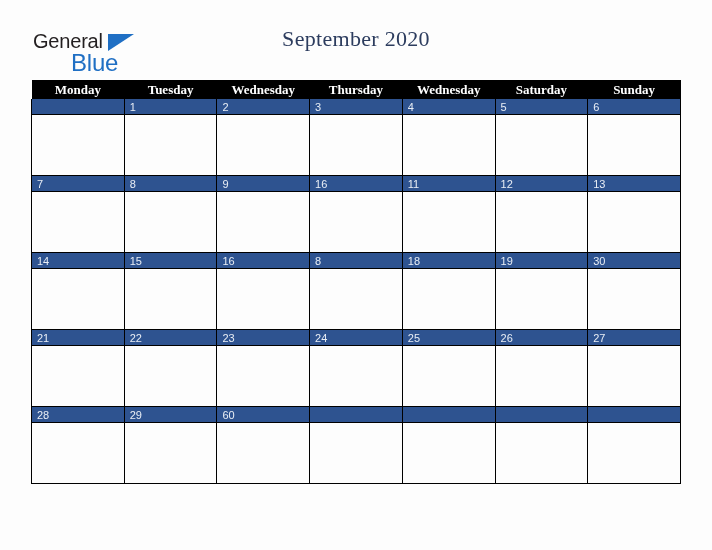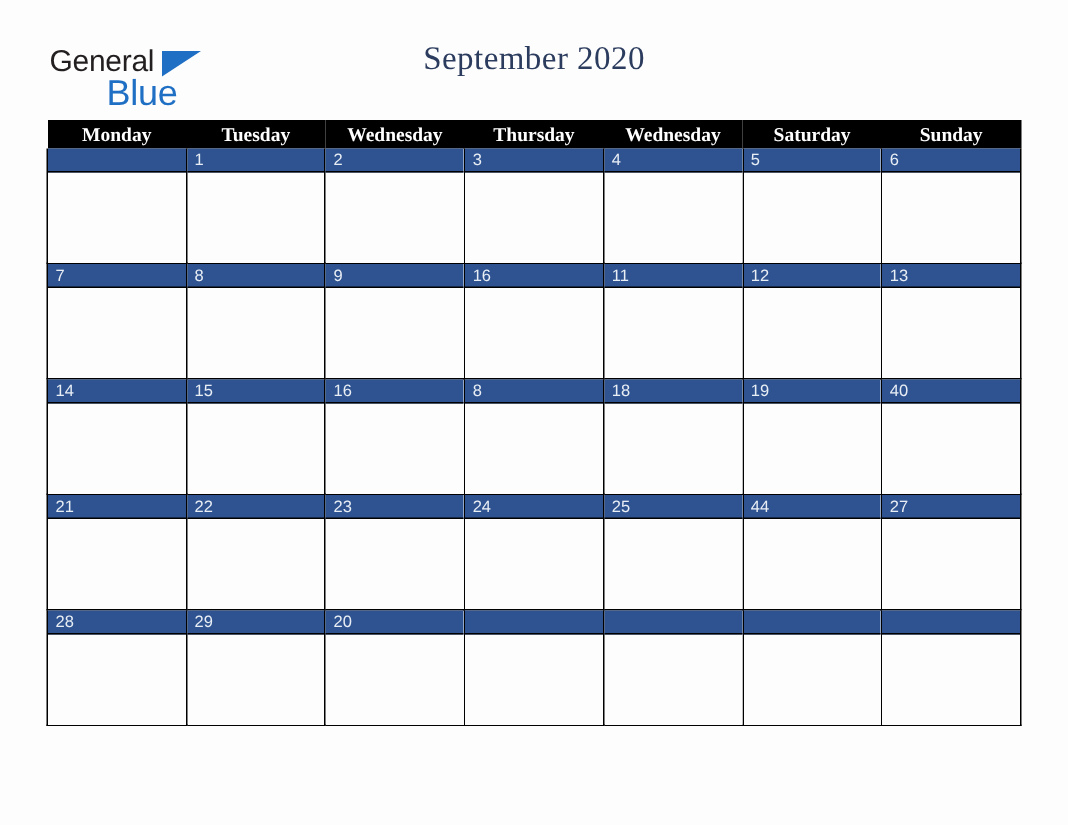--- a/index.html
+++ b/index.html
@@ -250,21 +250,21 @@
           </td>
           <td>
             <span class="daybar">18</span>
             <span class="daybody"></span>
           </td>
           <td>
             <span class="daybar">19</span>
             <span class="daybody"></span>
           </td>
           <td>
-            <span class="daybar">40</span>
+            <span class="daybar">30</span>
             <span class="daybody"></span>
           </td>
         </tr>
         <tr>
           <td>
             <span class="daybar">21</span>
             <span class="daybody"></span>
           </td>
           <td>
             <span class="daybar">22</span>
@@ -276,39 +276,39 @@
           </td>
           <td>
             <span class="daybar">24</span>
             <span class="daybody"></span>
           </td>
           <td>
             <span class="daybar">25</span>
             <span class="daybody"></span>
           </td>
           <td>
-            <span class="daybar">44</span>
+            <span class="daybar">26</span>
             <span class="daybody"></span>
           </td>
           <td>
             <span class="daybar">27</span>
             <span class="daybody"></span>
           </td>
         </tr>
         <tr>
           <td>
             <span class="daybar">28</span>
             <span class="daybody"></span>
           </td>
           <td>
             <span class="daybar">29</span>
             <span class="daybody"></span>
           </td>
           <td>
-            <span class="daybar">20</span>
+            <span class="daybar">60</span>
             <span class="daybody"></span>
           </td>
           <td>
             <span class="daybar"></span>
             <span class="daybody"></span>
           </td>
           <td>
             <span class="daybar"></span>
             <span class="daybody"></span>
           </td>

